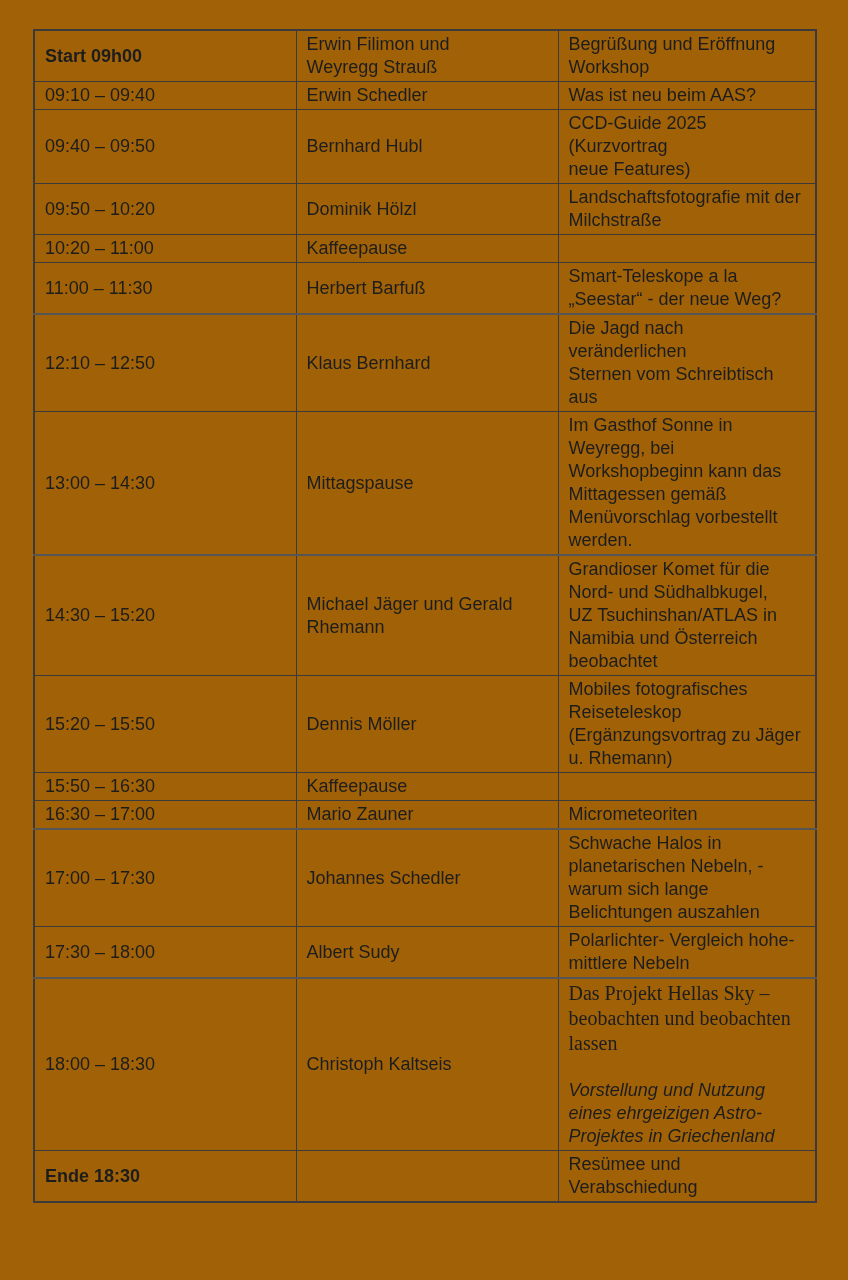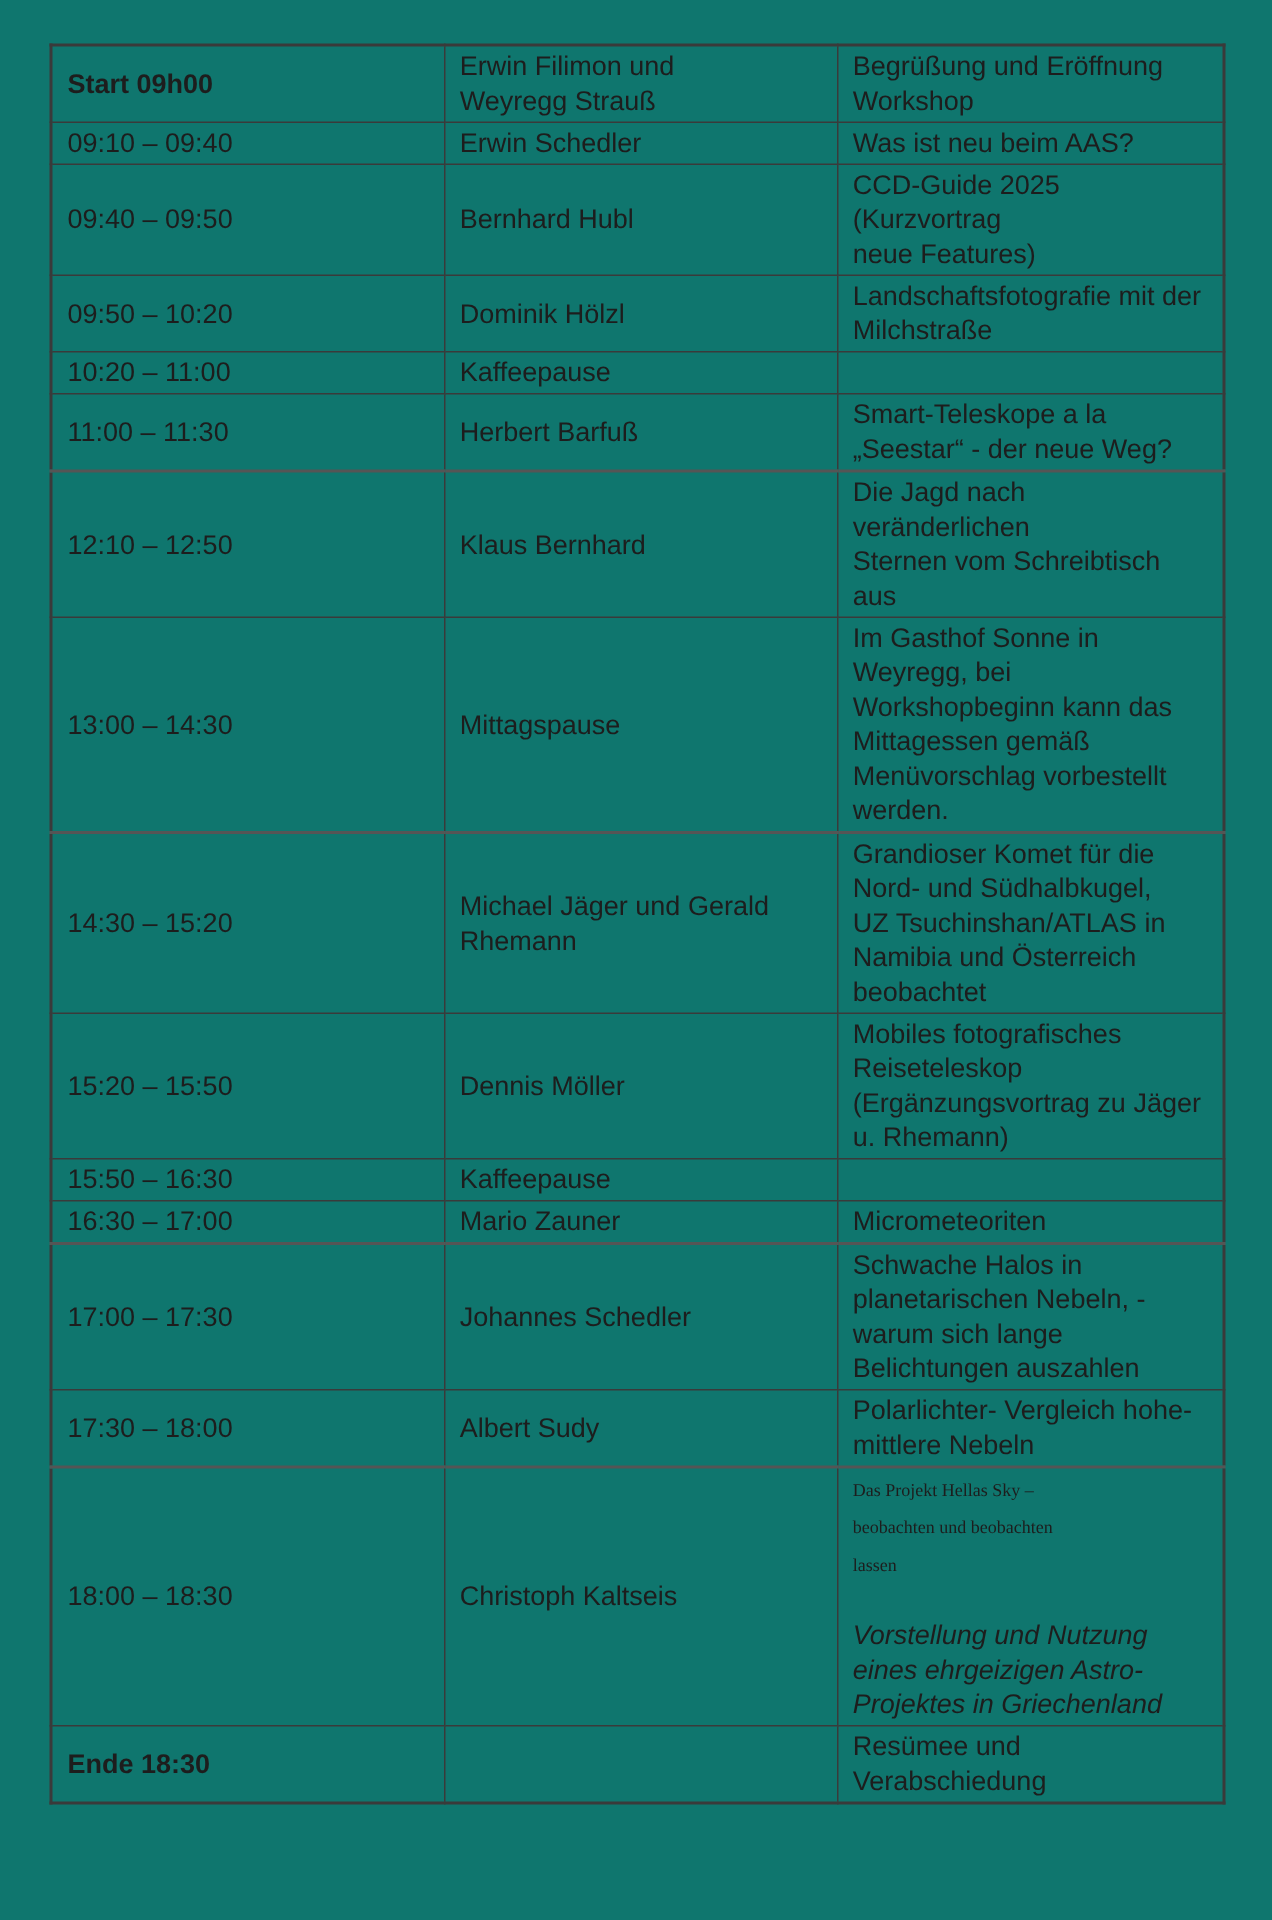--- a/index.html
+++ b/index.html
@@ -7,21 +7,21 @@
     padding: 0;
     background: #ffffff;
     width: 848px;
     height: 1280px;
     font-family: "Liberation Sans", "DejaVu Sans", sans-serif;
   }
   .page {
     position: relative;
     width: 848px;
     height: 1280px;
-    background: #0f766e;
+    background: #a16207;
     overflow: hidden;
   }
   table.schedule {
     position: absolute;
     left: 33px;
     top: 29px;
     width: 782px;
     border-collapse: collapse;
     table-layout: fixed;
     border: 2px solid #3a3a3a;
@@ -43,21 +43,21 @@
     vertical-align: top;
   }
   td.bold {
     font-weight: bold;
   }
   tr.thick-top td {
     border-top: 2px solid #555555;
   }
   .serif-topic {
     font-family: "Liberation Serif", "DejaVu Serif", serif;
-    font-size: 12px;
+    font-size: 20px;
     line-height: 25px;
     white-space: pre-line;
   }
   .topic-second {
     margin-top: 23px;
     white-space: pre-line;
     font-style: italic;
   }
 </style>
 </head>

